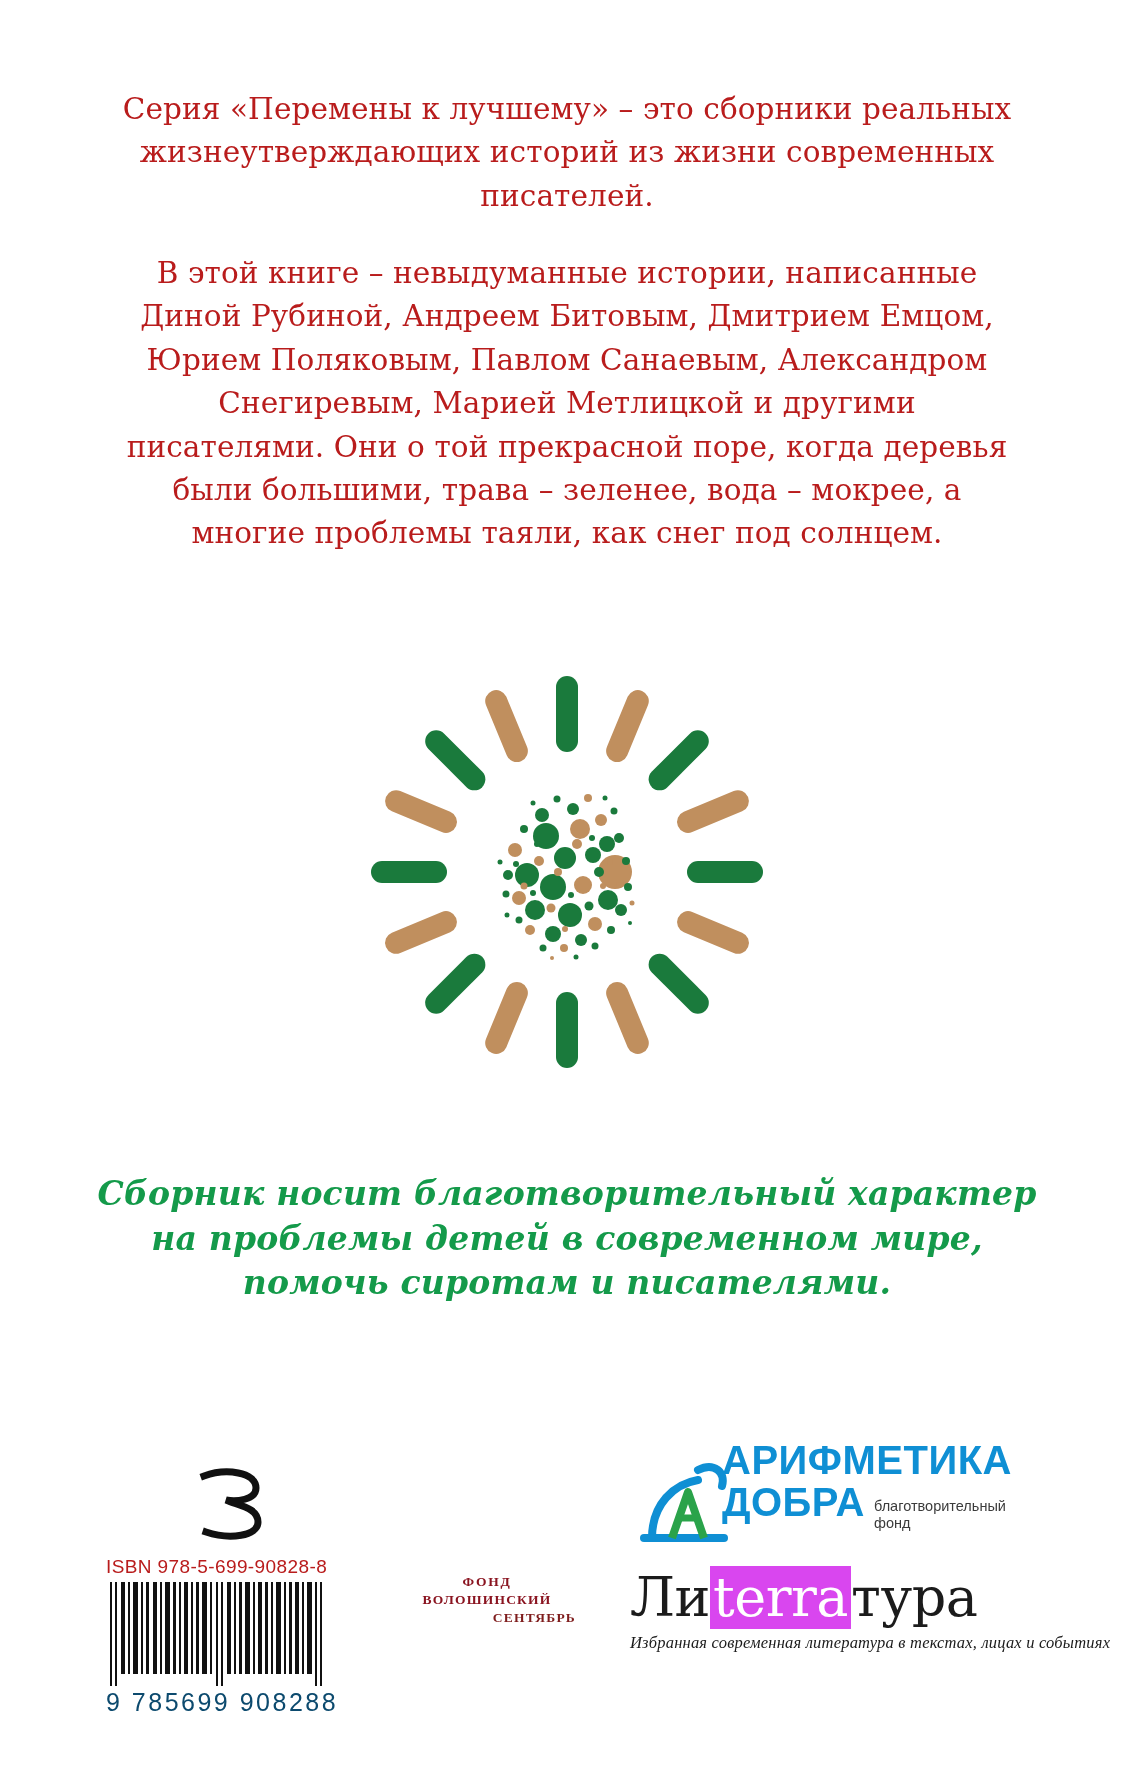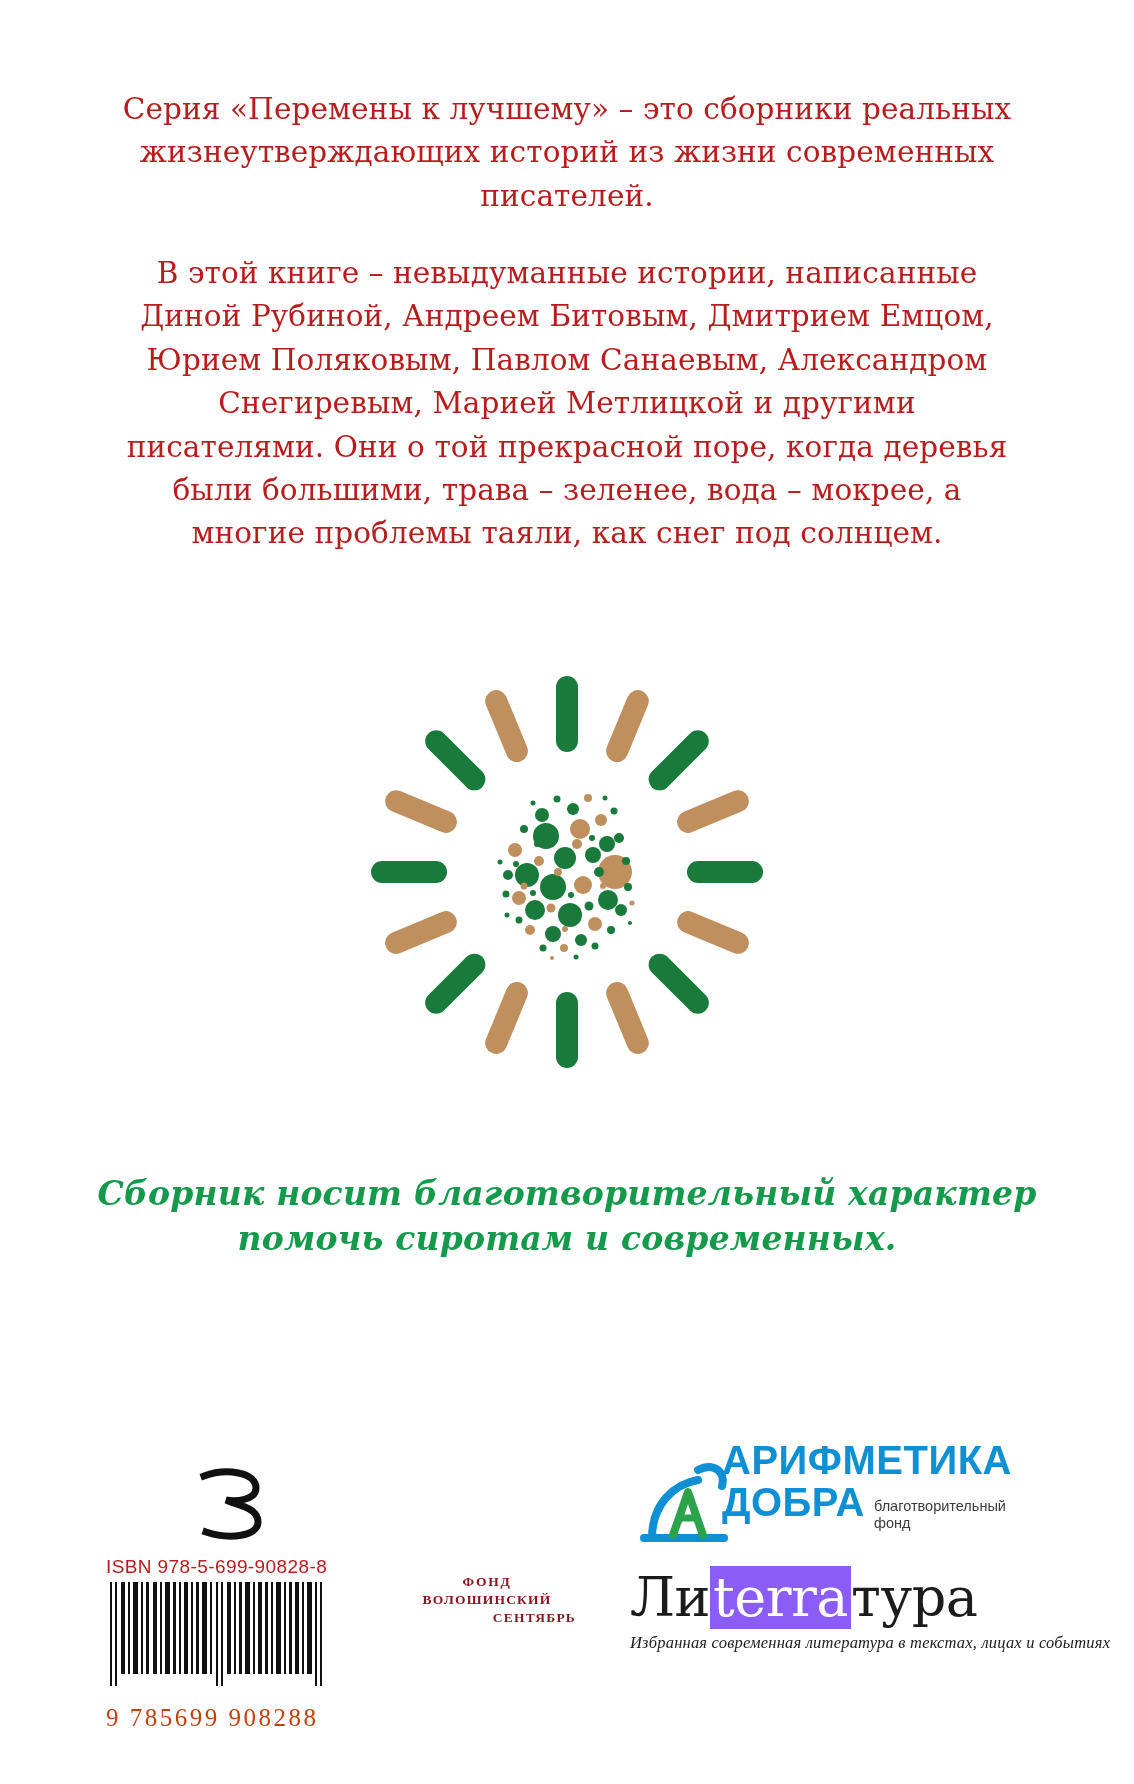--- a/index.html
+++ b/index.html
@@ -103,25 +103,25 @@
     left: 106px;
     top: 188px;
     width: 228px;
   }
   .barcode {
     width: 228px;
     height: 104px;
     display: block;
   }
   .barcode-digits {
-    margin-top: 18px;
-    font-family: Liberation Serif, serif;
+    margin-top: 2px;
+    font-family: Liberation Sans, sans-serif;
     font-size: 25px;
     letter-spacing: 2.5px;
-    color: #c2410c;
+    color: #0c4a6e;
     white-space: nowrap;
   }
 
   
   .seal {
     position: absolute;
     left: 398px;
     top: 60px;
     width: 178px;
     height: 178px;
@@ -202,21 +202,21 @@
   }
   .lit-word {
     font-family: "DejaVu Serif", serif;
     font-size: 54px;
     color: #1b1b1b;
     letter-spacing: -0.5px;
     white-space: nowrap;
     line-height: 1.05;
   }
   .lit-word .hl {
-    background: #8b5cf6;
+    background: #d946ef;
     color: #ffffff;
     padding: 0 3px;
   }
   .lit-sub {
     margin-top: 6px;
     font-family: "Liberation Serif", serif;
     font-style: italic;
     font-size: 16.5px;
     color: #1b1b1b;
     letter-spacing: 0.2px;
@@ -357,21 +357,22 @@
         <circle cx="166" cy="131" r="2.5" fill="#1a7a3c"></circle>
         <circle cx="238" cy="126" r="2.5" fill="#1a7a3c"></circle>
         <circle cx="140" cy="243" r="2.5" fill="#1a7a3c"></circle>
         <circle cx="263" cy="251" r="2" fill="#1a7a3c"></circle>
       </g>
     </svg>
   </div>
 
   <div class="charity">
     <span class="line">Сборник носит благотворительный характер</span>
-    <span class="line">помочь сиротам и современных.</span>
+    <span class="line">на проблемы детей в современном мире,</span>
+    <span class="line">помочь сиротам и писателями.</span>
   </div>
 
   <div class="bottom">
 
     <div class="eksmo">
       <svg viewBox="0 0 70 74" width="70" height="74" aria-hidden="true">
         <path d="M8 10 C 30 2, 60 6, 60 22 C 60 34, 40 36, 30 34 C 44 40, 62 42, 62 56 C 62 70, 34 74, 10 66" fill="none" stroke="#111" stroke-width="7" stroke-linecap="square"></path>
       </svg>
     </div>
 

